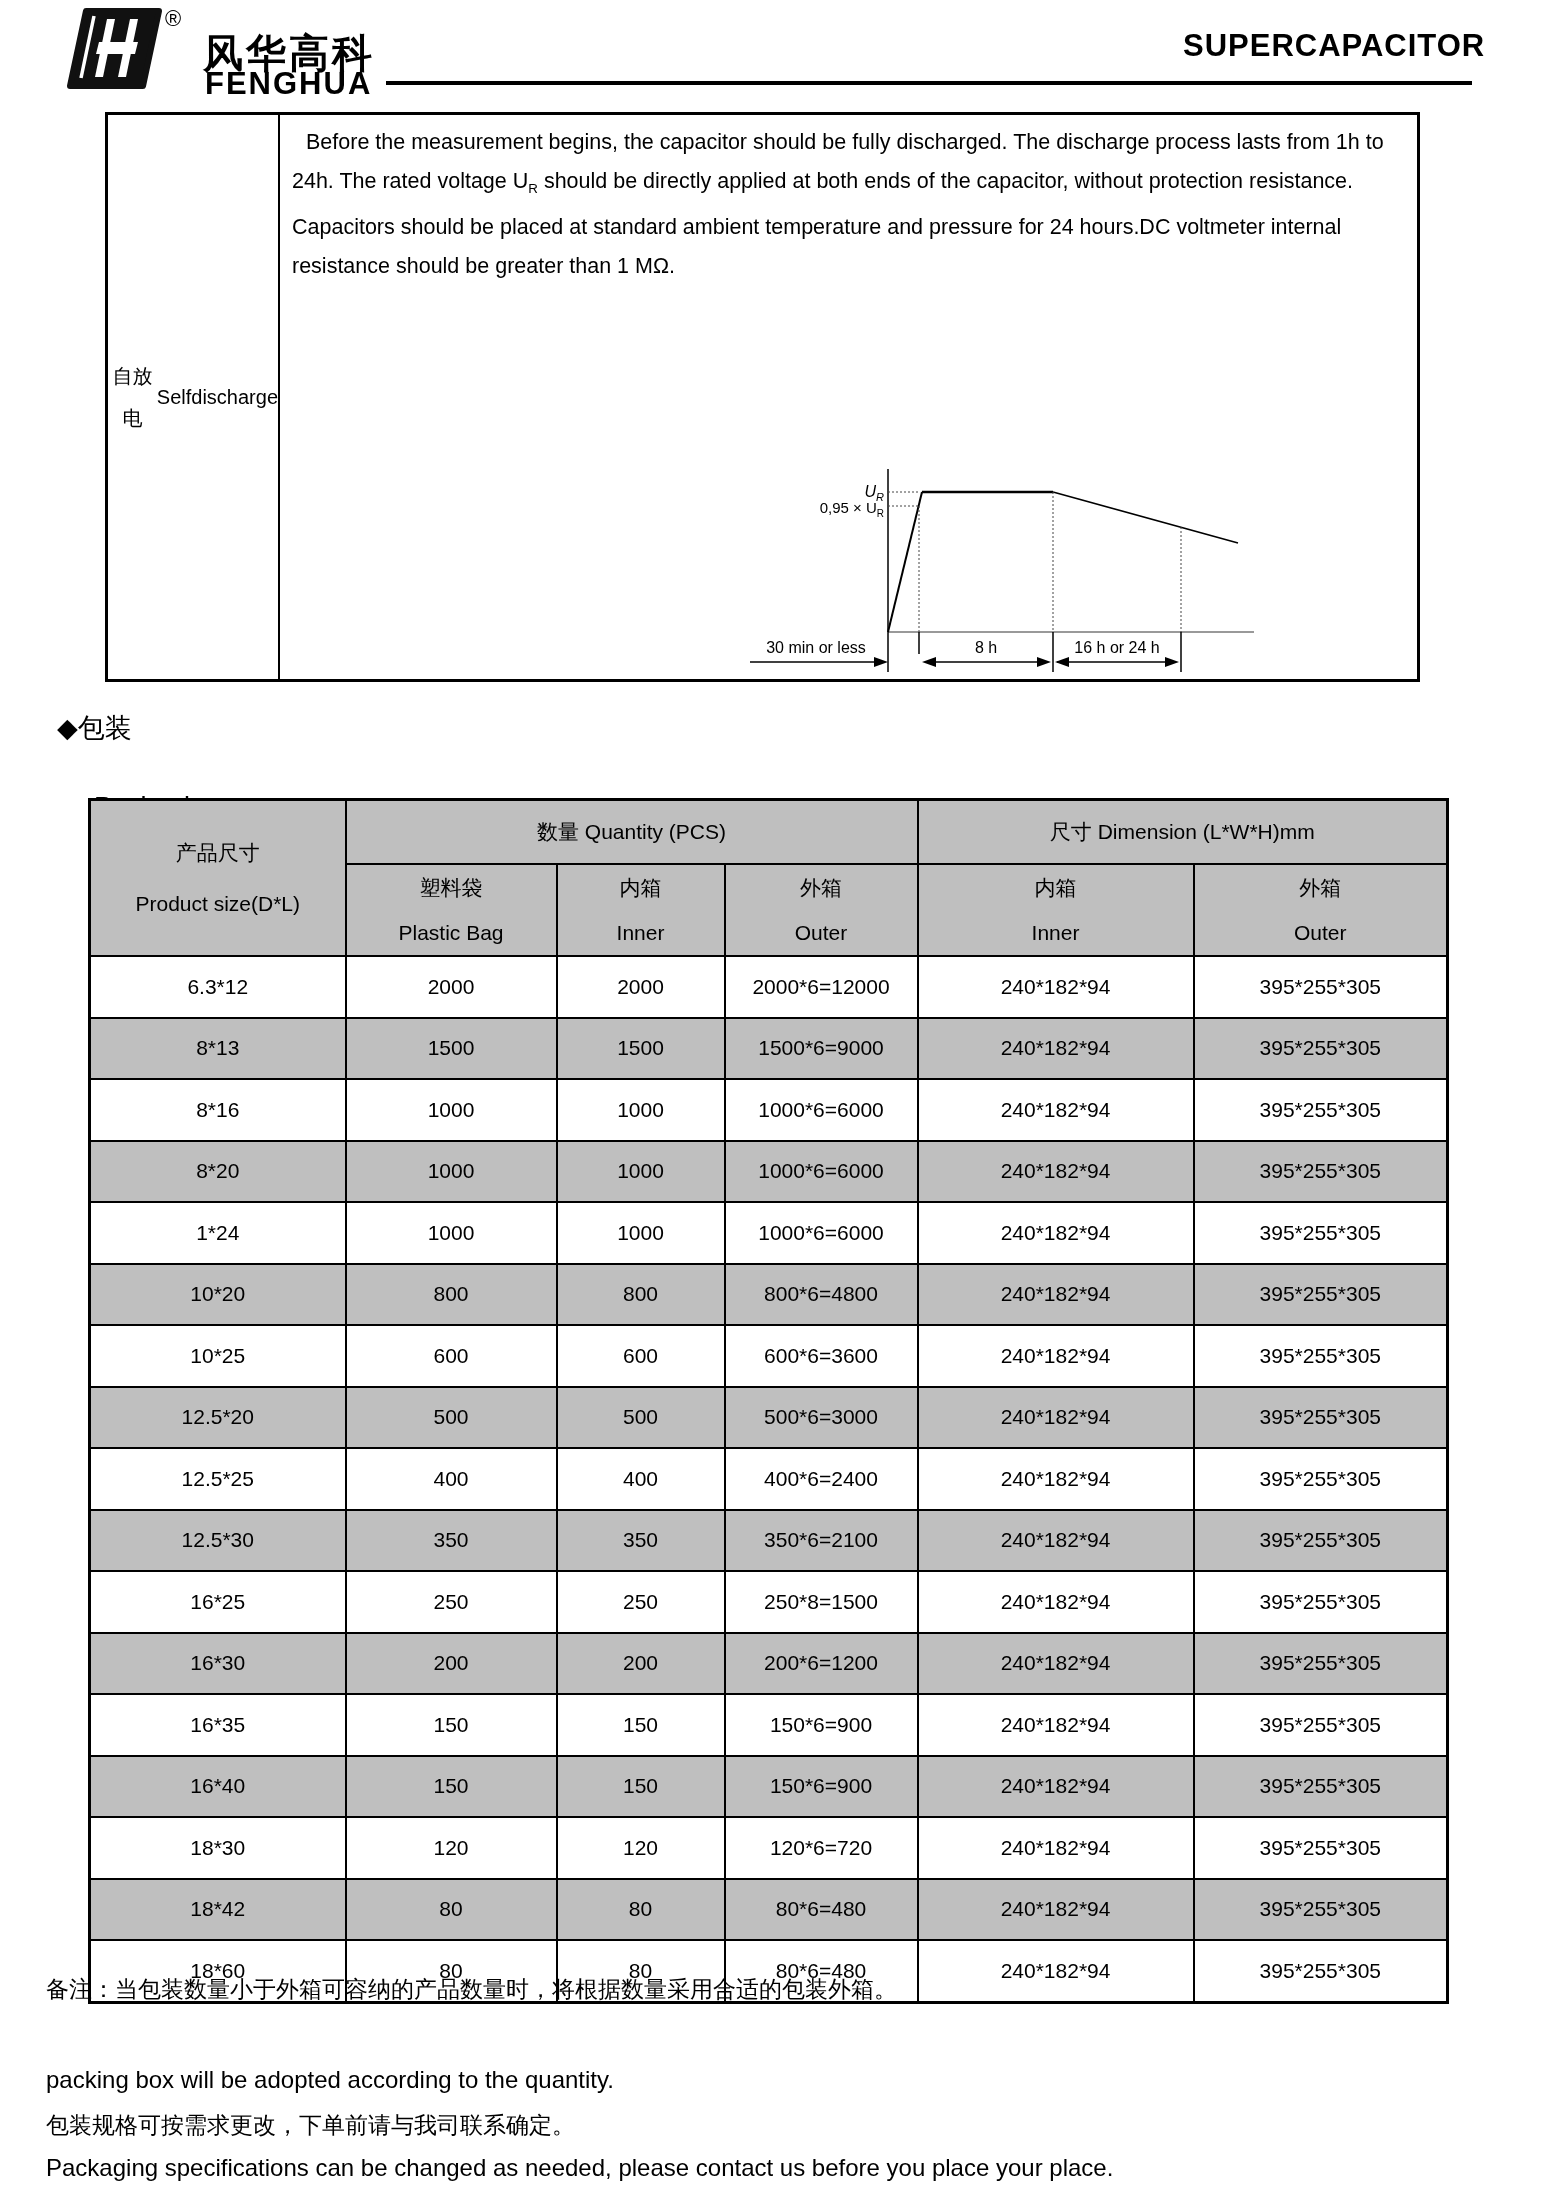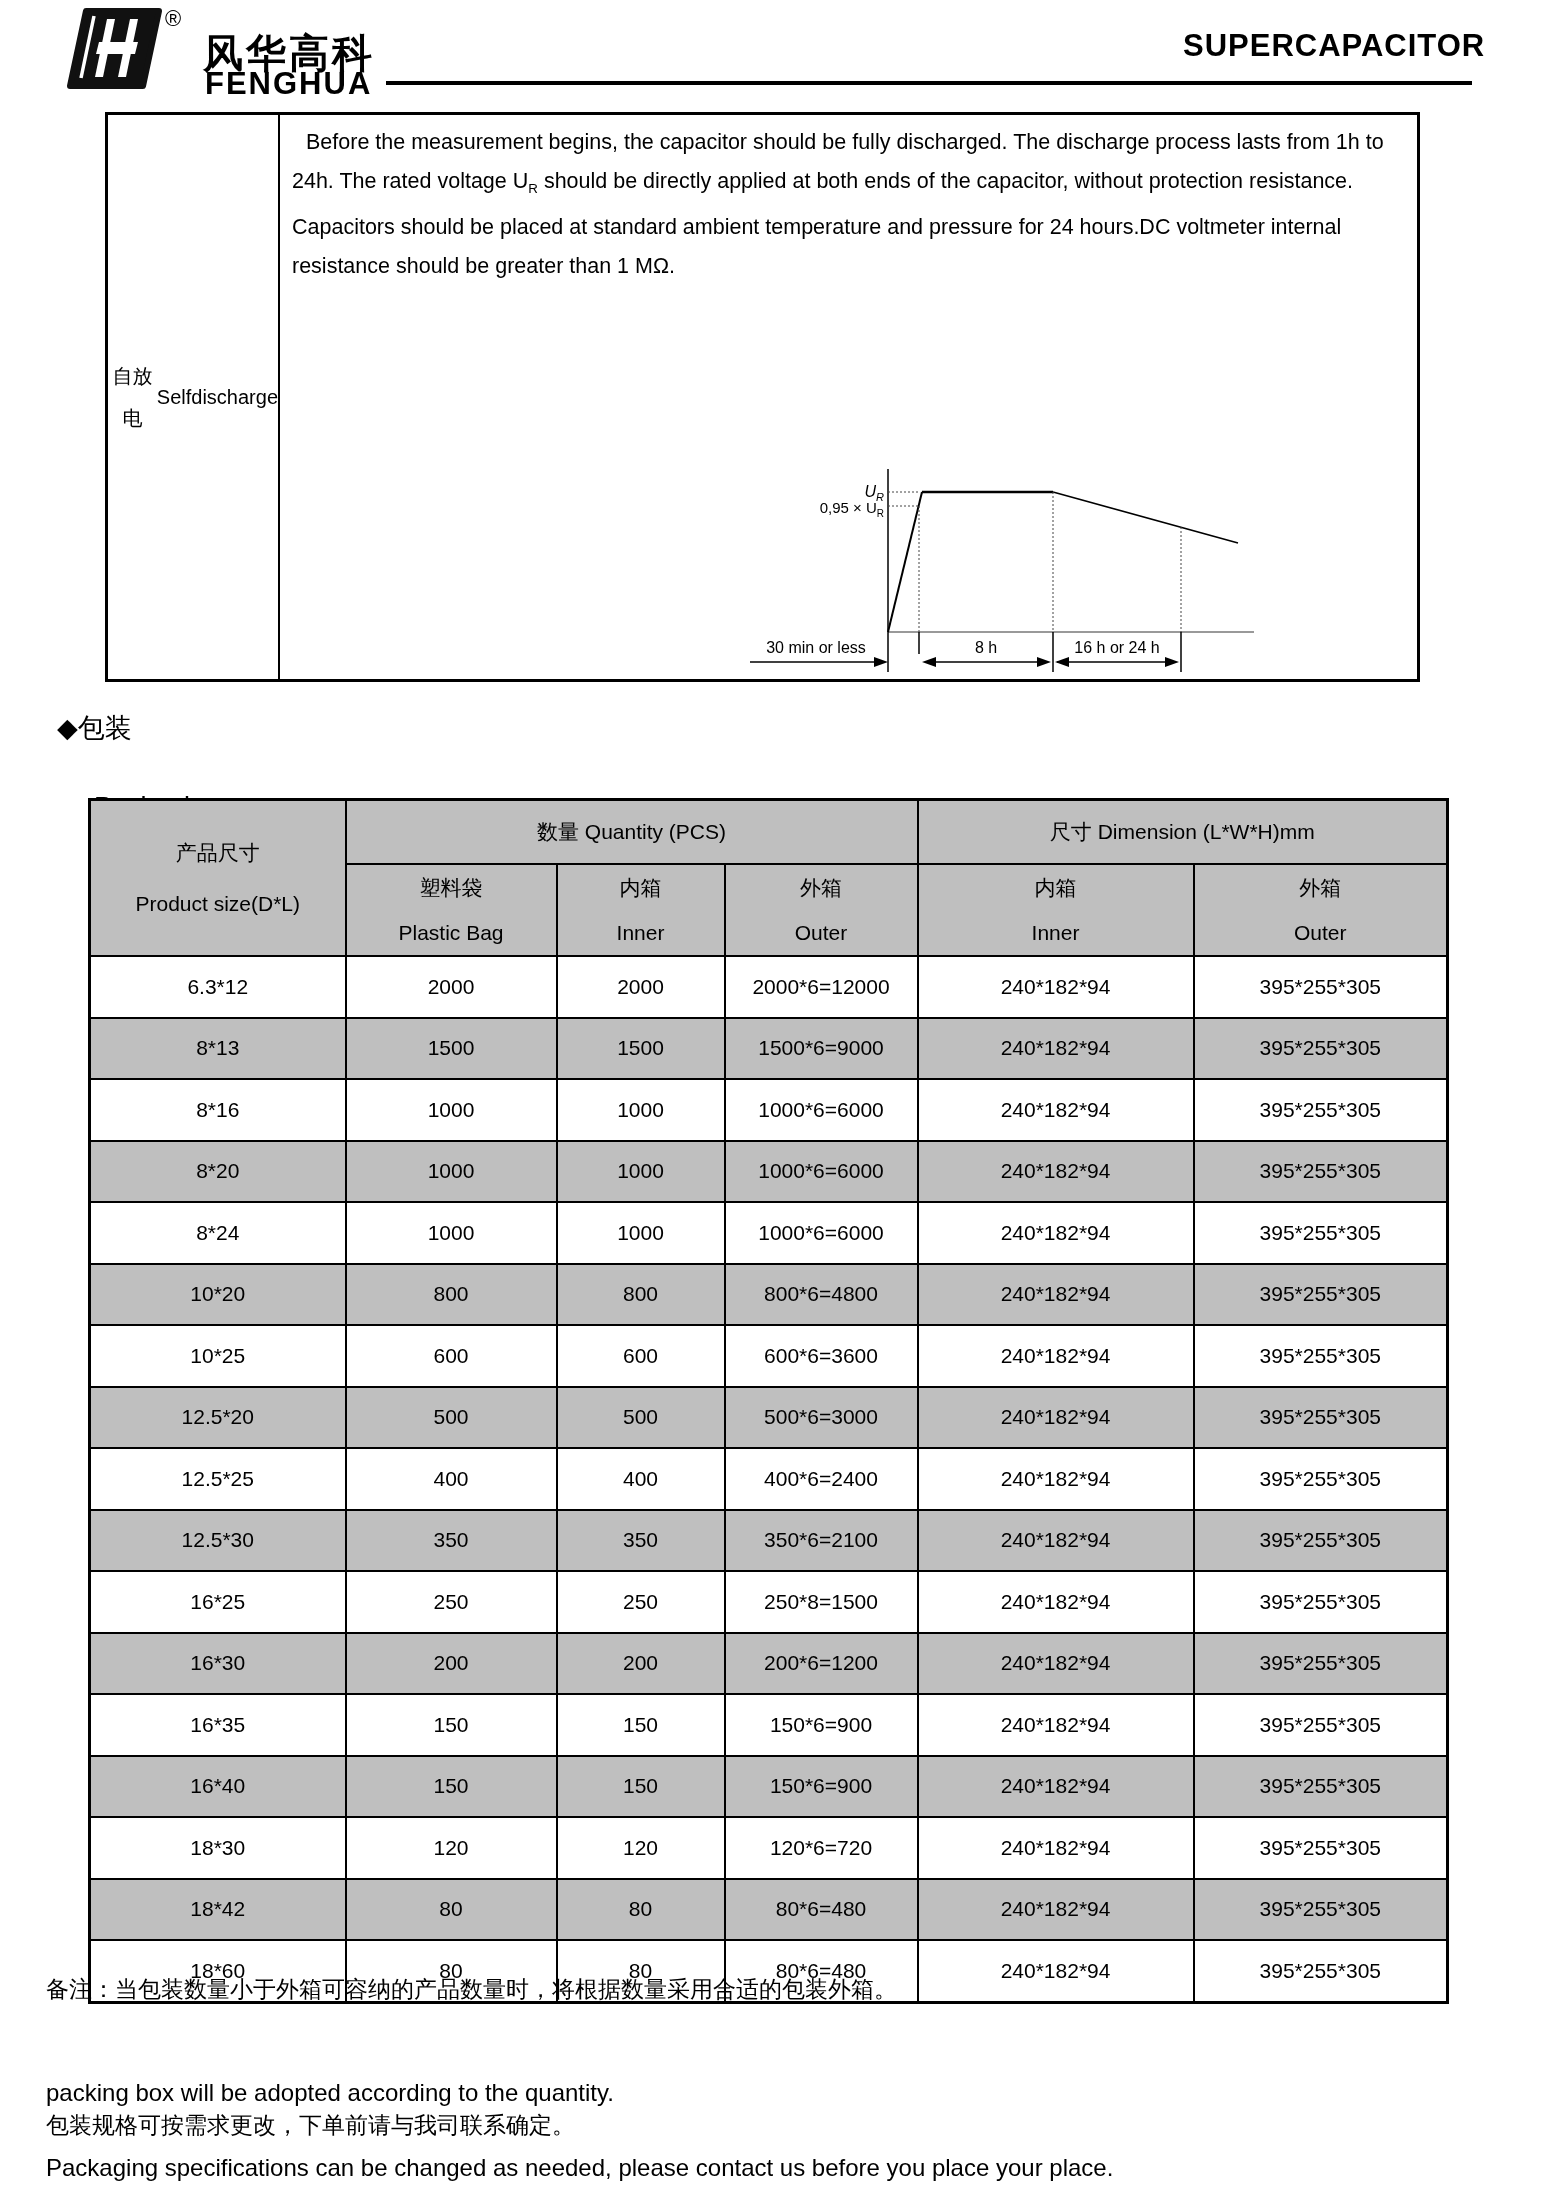--- a/index.html
+++ b/index.html
@@ -39,21 +39,21 @@
   .pkg-table tr.h2 td{height:90px;}
   .pkg-table tr.h2 td div{line-height:45px;}
   .pkg-table td.prod div{line-height:51px;}
   .pkg-table tbody td{height:59.5px;}
   .pkg-table tbody tr.row-gray td{background:var(--gray,#bfbfbf);}
 
   
   .note{position:absolute;left:46px;white-space:nowrap;}
   .note.cn{font-size:23px;}
   .note.en{font-size:24px;}
-  .n1{top:1974px;}.n2{top:2020px;}.n3{top:2066px;margin-top:13px;}.n4{top:2110px;}.n5{top:2154px;}
+  .n1{top:1974px;}.n2{top:2020px;}.n3{top:2066px;}.n4{top:2110px;}.n5{top:2154px;}
 </style>
 </head>
 <body>
 
 <div class="page">
 
   <svg class="logo-mark" width="105" height="84" viewBox="0 0 105 84">
     <path d="M10 80 L26 5 L99 5 L83 80 Z" fill="#111" stroke="#111" stroke-width="6" stroke-linejoin="round"></path>
     <path d="M21 72 Q28 38 34 10" fill="none" stroke="#fff" stroke-width="3.5"></path>
     <path d="M47 13 L55 13 L43 71 L35 71 Z" fill="#fff"></path>
@@ -184,21 +184,21 @@
         </tr>
         <tr class="row-gray">
           <td>8*20</td>
           <td>1000</td>
           <td>1000</td>
           <td>1000*6=6000</td>
           <td>240*182*94</td>
           <td>395*255*305</td>
         </tr>
         <tr class="row-white">
-          <td>8*24</td>
+          <td>1*24</td>
           <td>1000</td>
           <td>1000</td>
           <td>1000*6=6000</td>
           <td>240*182*94</td>
           <td>395*255*305</td>
         </tr>
         <tr class="row-gray">
           <td>10*20</td>
           <td>800</td>
           <td>800</td>

